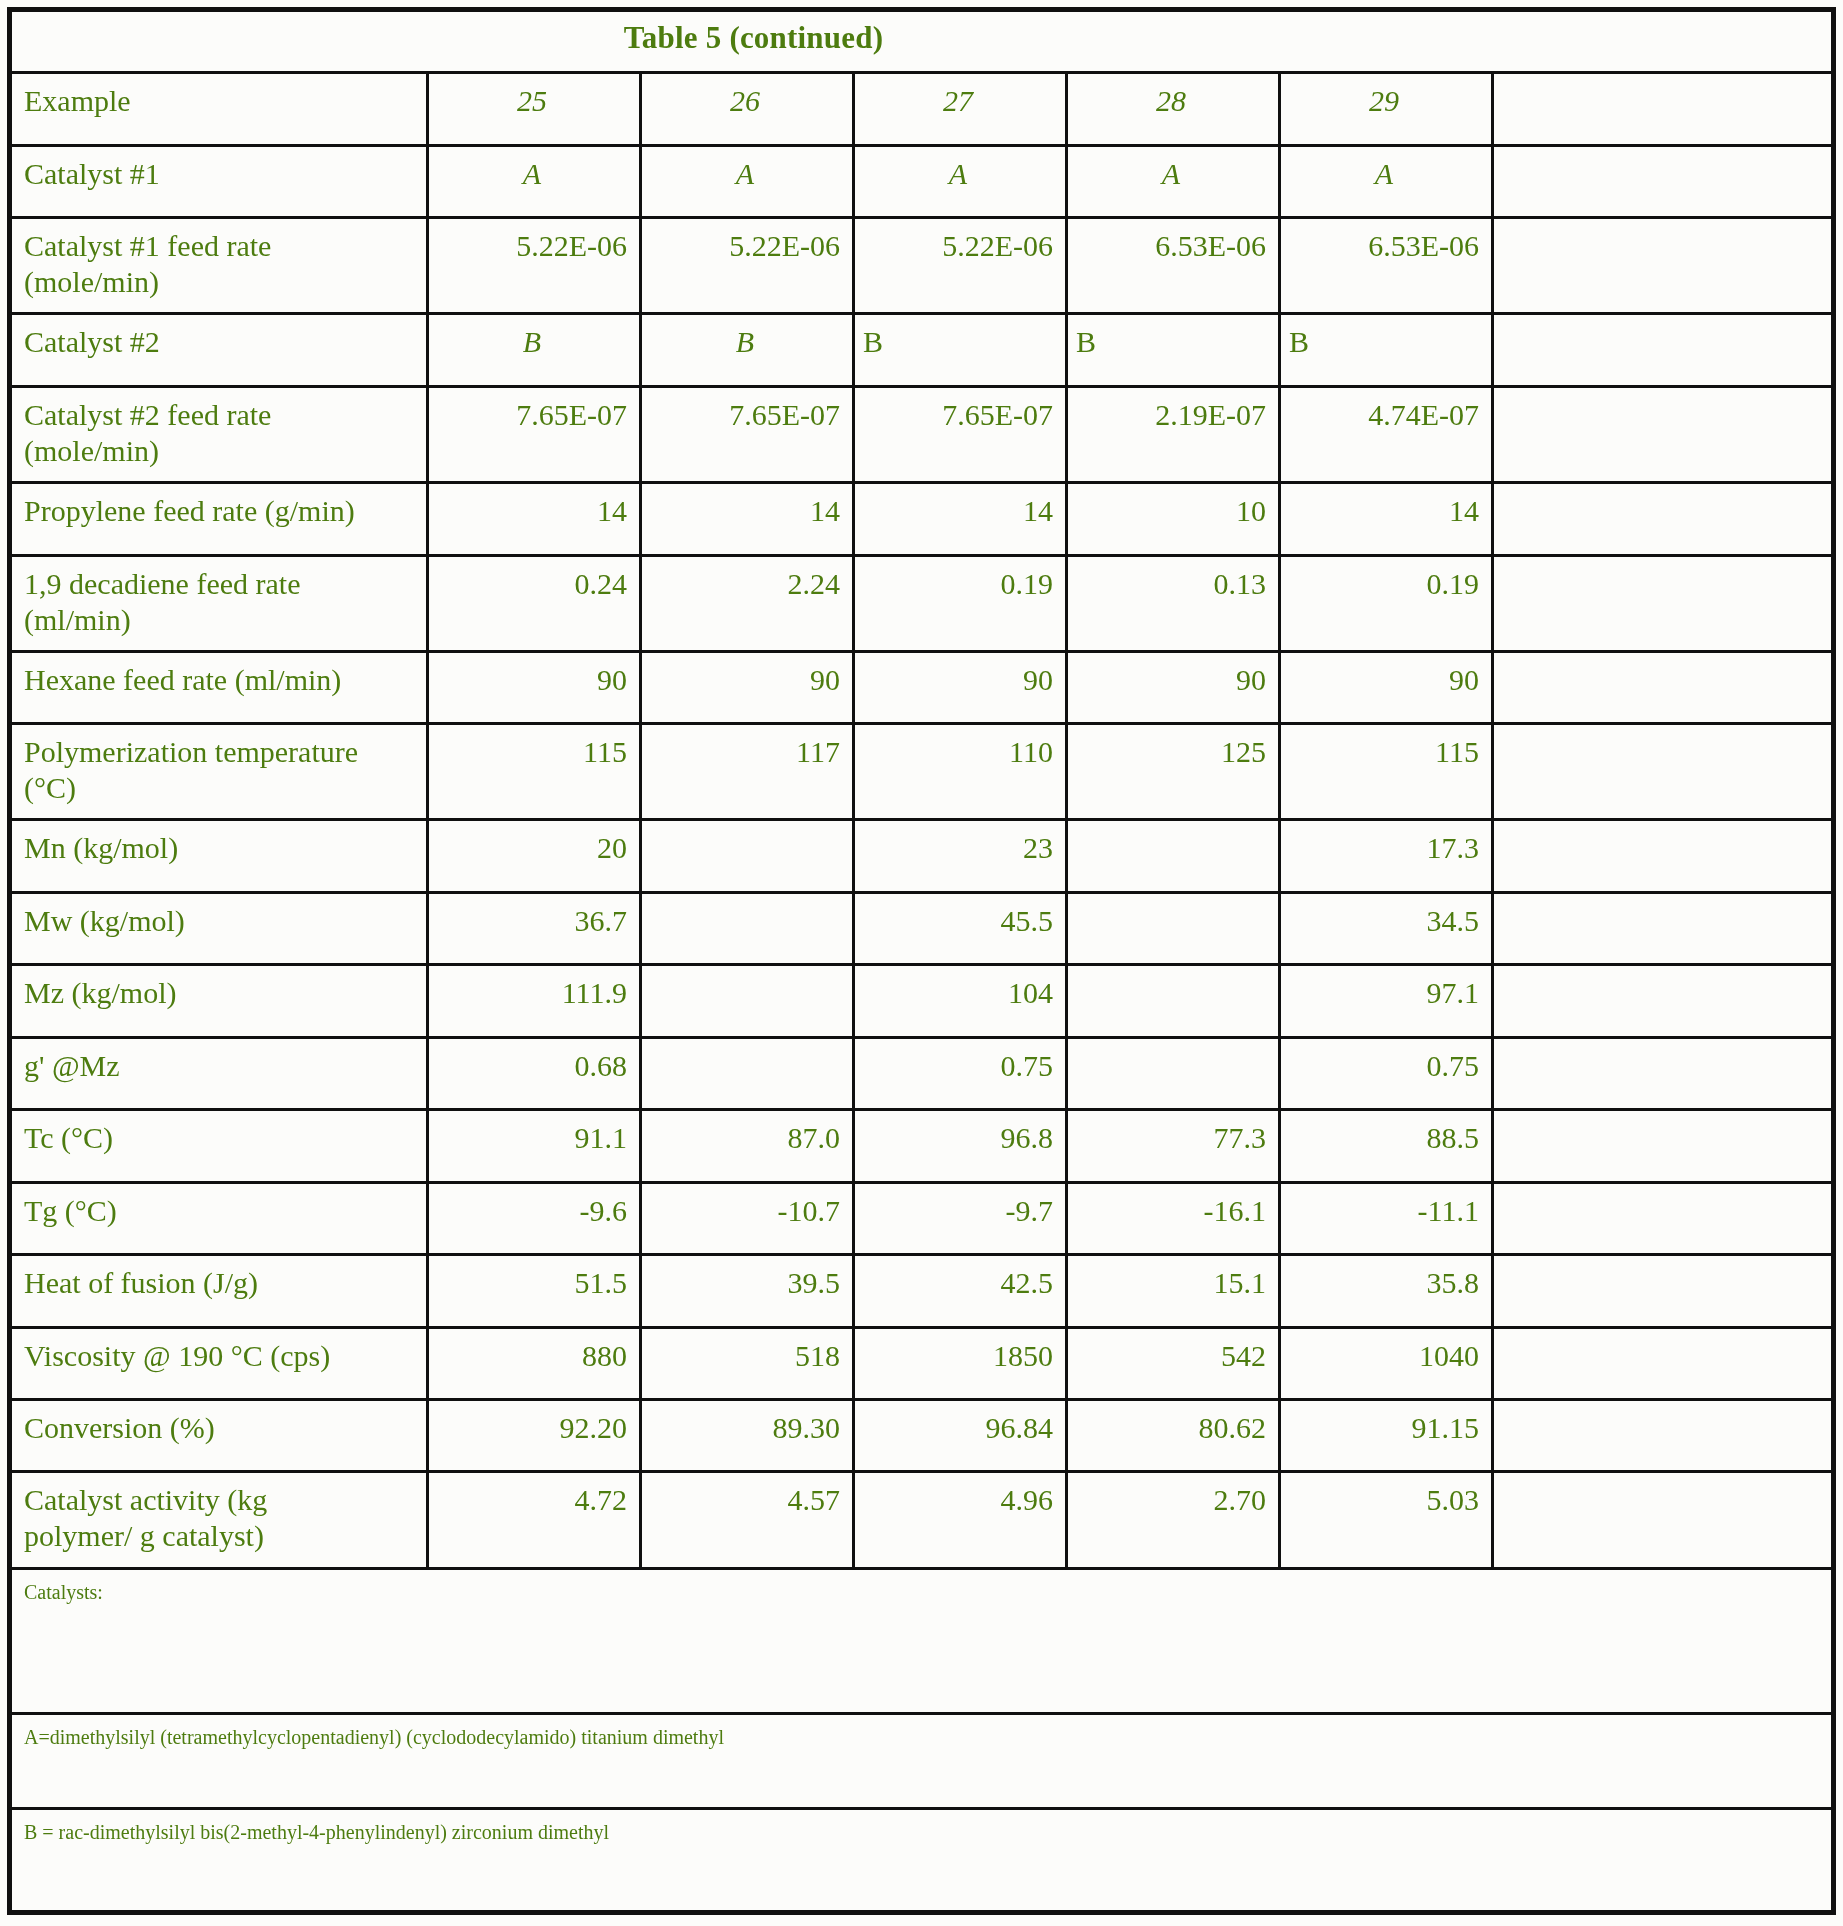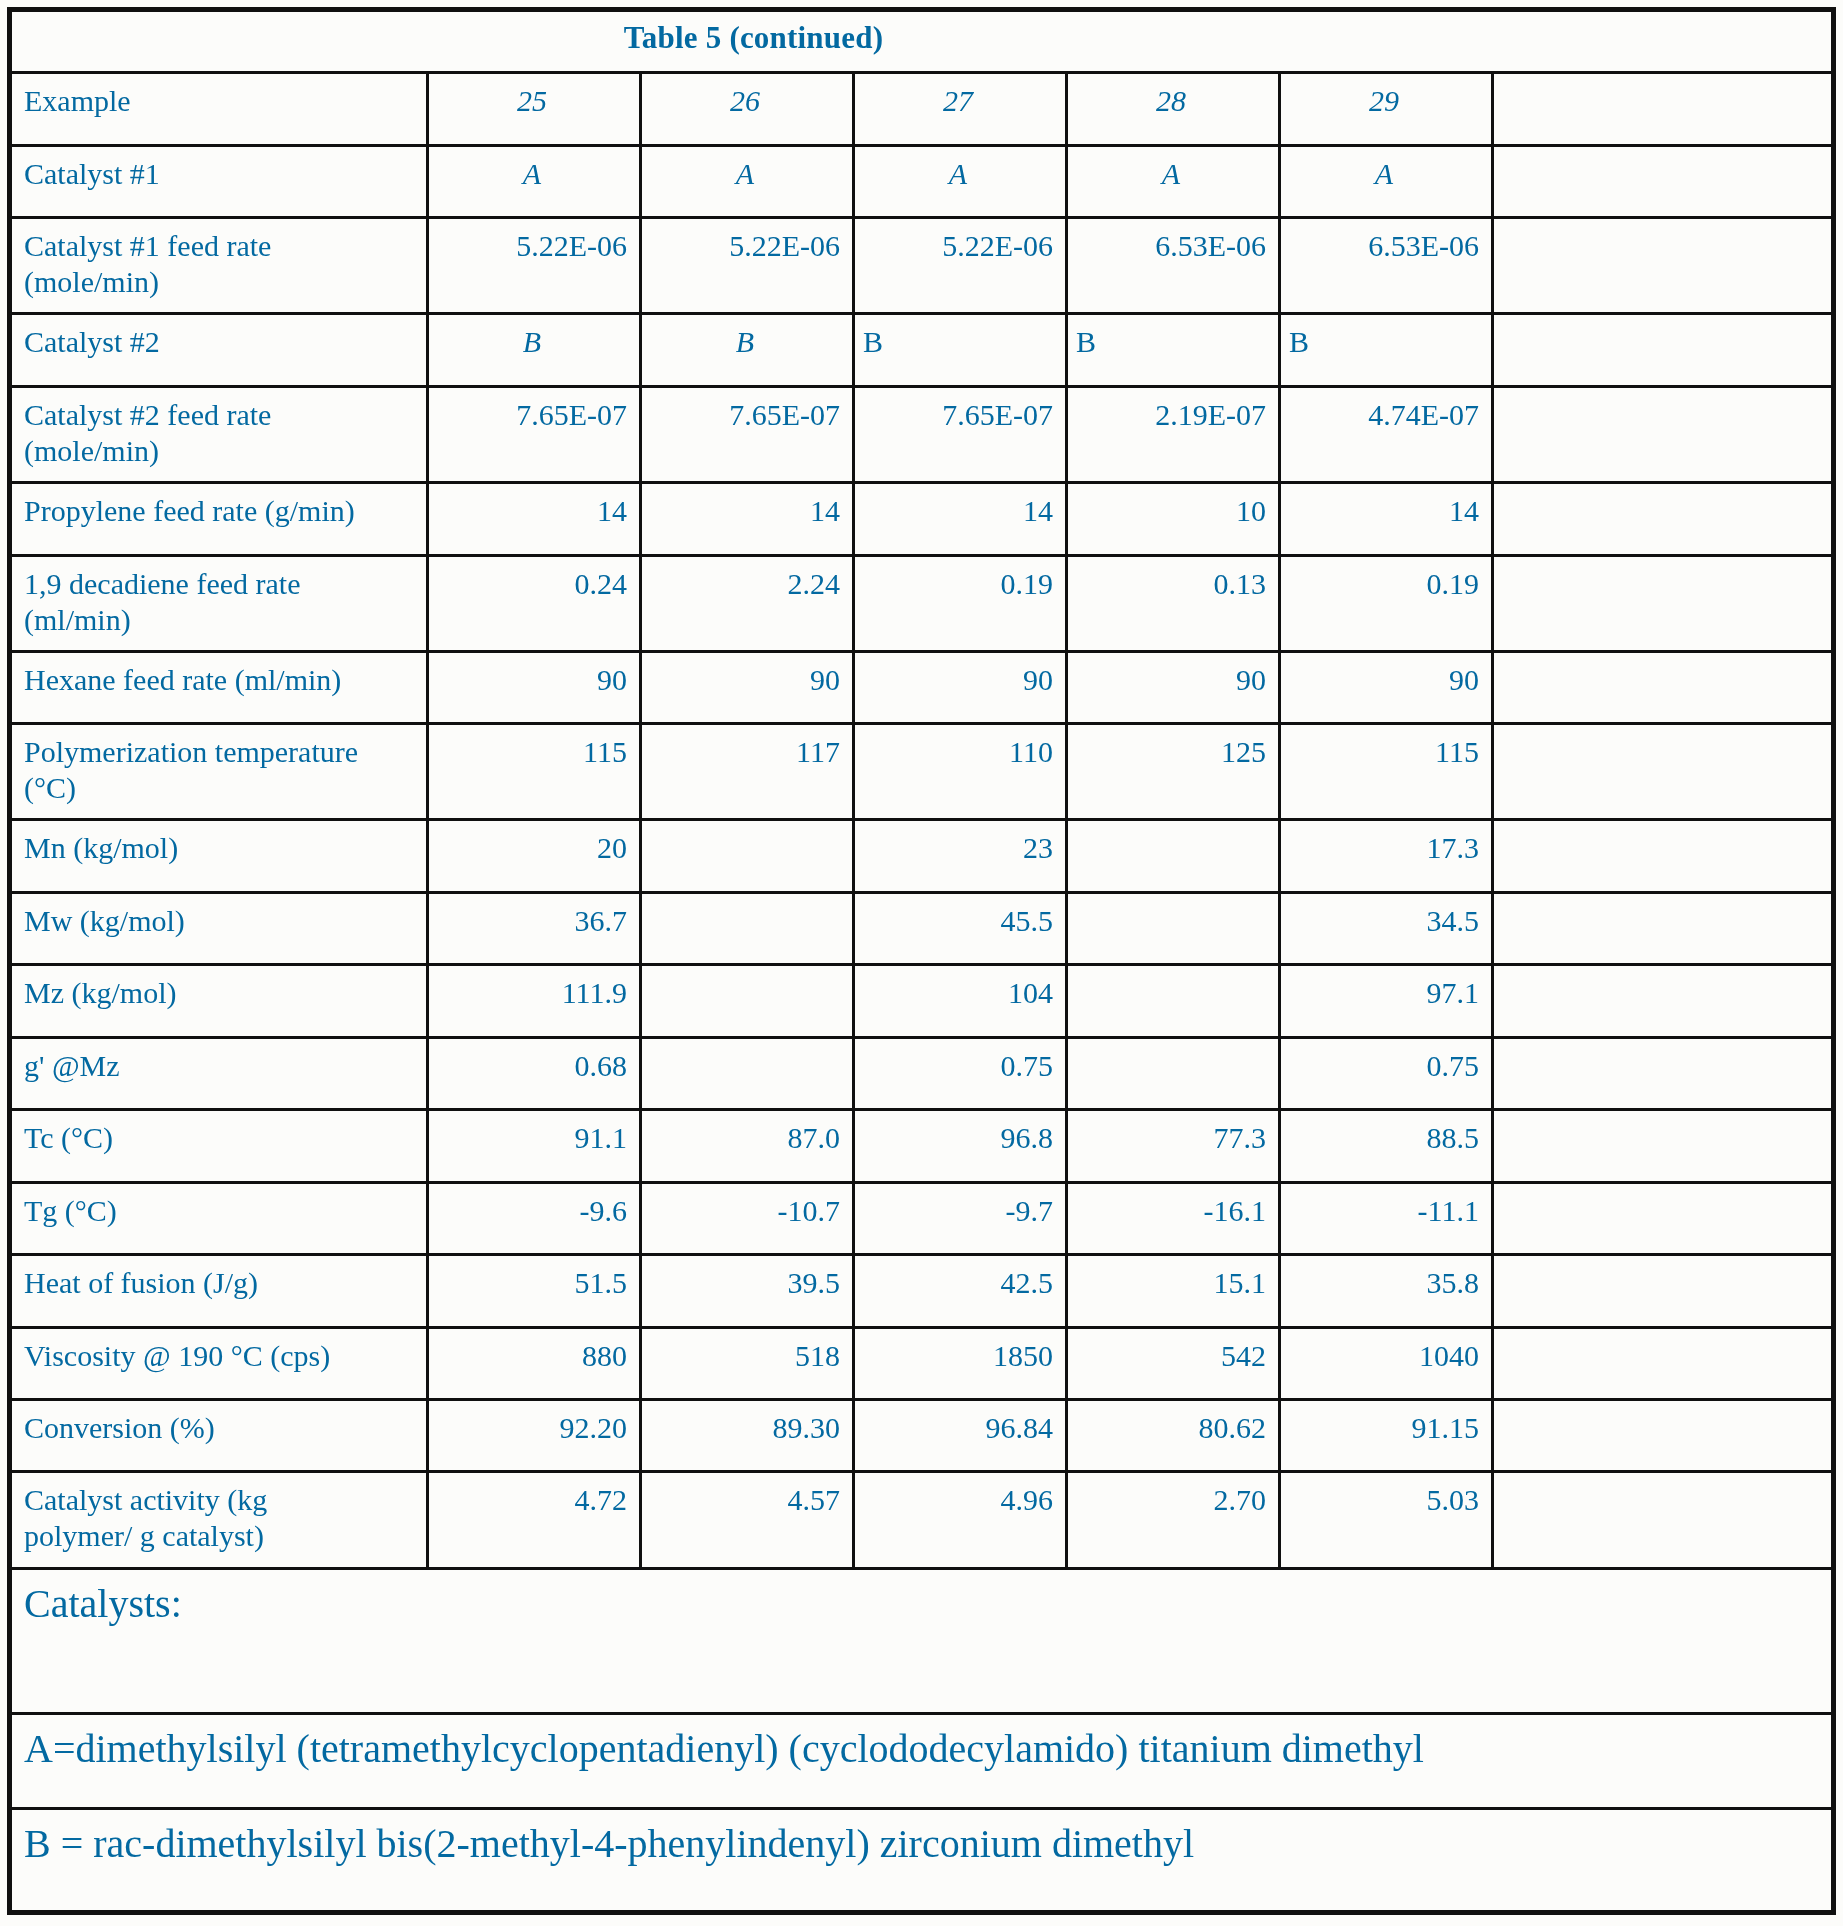--- a/index.html
+++ b/index.html
@@ -7,21 +7,21 @@
     padding: 0;
     background: #ffffff;
   }
   .page {
     width: 1843px;
     height: 1926px;
     background: #fcfcfa;
     box-sizing: border-box;
     padding: 7px;
     font-family: "Liberation Serif", "DejaVu Serif", serif;
-    color: #0369a1;
+    color: #4d7c0f;
     overflow: hidden;
   }
   table.patent-table {
     border-collapse: collapse;
     width: 100%;
     height: 1908px;
     table-layout: fixed;
     border: 5px solid #101010;
   }
   td {
@@ -53,21 +53,21 @@
     font-size: 30px;
     padding: 9px 12px 5px 8px;
     height: 64px;
     line-height: 1.2;
   }
   .align-right  { text-align: right; }
   .align-center { text-align: center; font-style: italic; }
   .align-left   { text-align: left; padding-left: 8px; }
   .spacer-cell  { }
   .note-cell {
-    font-size: 40px;
+    font-size: 20px;
     padding: 10px 10px 6px 12px;
     text-align: left;
     line-height: 1.2;
   }
   .note-heading { height: 128px; }
   .note-a { height: 84px; }
   .note-b { height: 92px; }
 </style>
 </head>
 <body>

